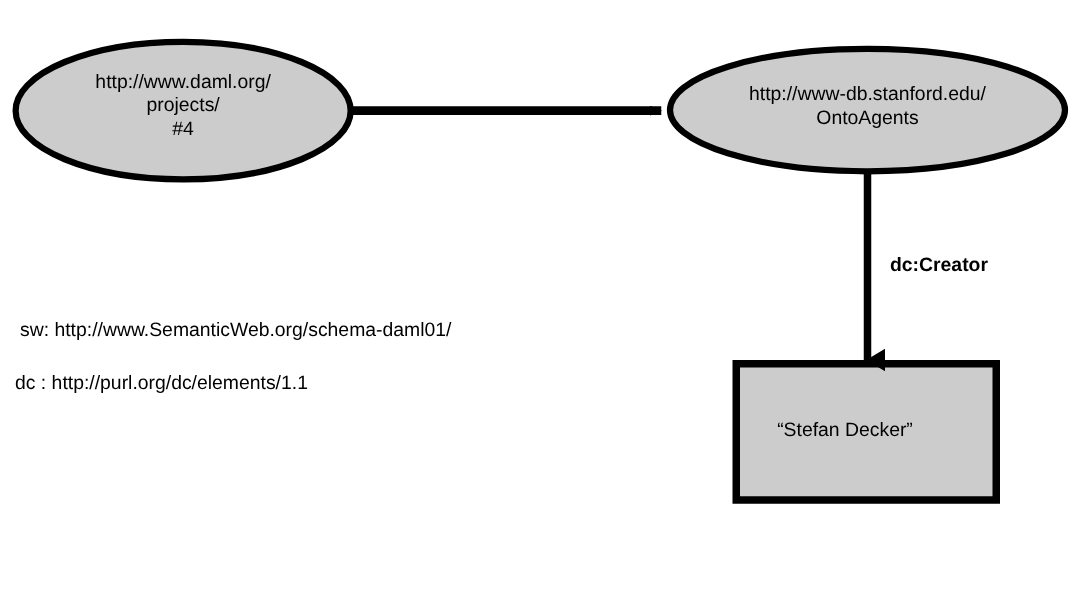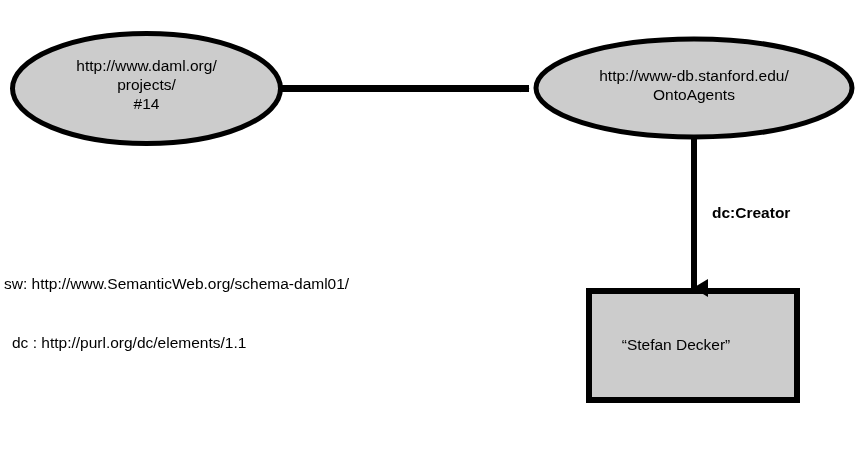--- a/index.html
+++ b/index.html
@@ -67,28 +67,26 @@
   #edge-label-hashomepage {
     left: 330px;
     top: 12px;
   }
   #edge-label-dccreator {
     left: 712px;
     top: 204px;
     font-weight: bold;
   }
   #ns-sw-line {
-    left: 4px;
+    left: 16px;
     top: 256px;
-    margin-top: 19px;
   }
   #ns-dc-line {
     left: 12px;
     top: 298px;
-    margin-top: 36px;
   }
   #source-line {
     left: 25px;
     top: 434px;
   }
 </style>
 </head>
 <body>
 
 <div id="canvas">
@@ -109,21 +107,21 @@
 
     <rect x="589" y="291" width="208" height="109" fill="#cccccc" stroke="#000000" stroke-width="6"></rect>
 
     <line x1="282" y1="88.5" x2="529" y2="88.5" stroke="#000000" stroke-width="7" marker-end="url(#arrowhead-right)"></line>
 
     <line x1="694" y1="136" x2="694" y2="288" stroke="#000000" stroke-width="6" marker-end="url(#arrowhead-down)"></line>
   </svg>
 
   <div class="node-label" id="subject-node-label">http://www.daml.org/
 projects/
-#14</div>
+#4</div>
 
   <div class="node-label" id="object-node-label">http://www-db.stanford.edu/
 OntoAgents</div>
 
   <div class="node-label" id="literal-node-label">“Stefan Decker”</div>
 
 
   <div class="edge-label" id="edge-label-dccreator">dc:Creator</div>
 
   <div class="caption-line" id="ns-sw-line">sw: http://www.SemanticWeb.org/schema-daml01/</div>

